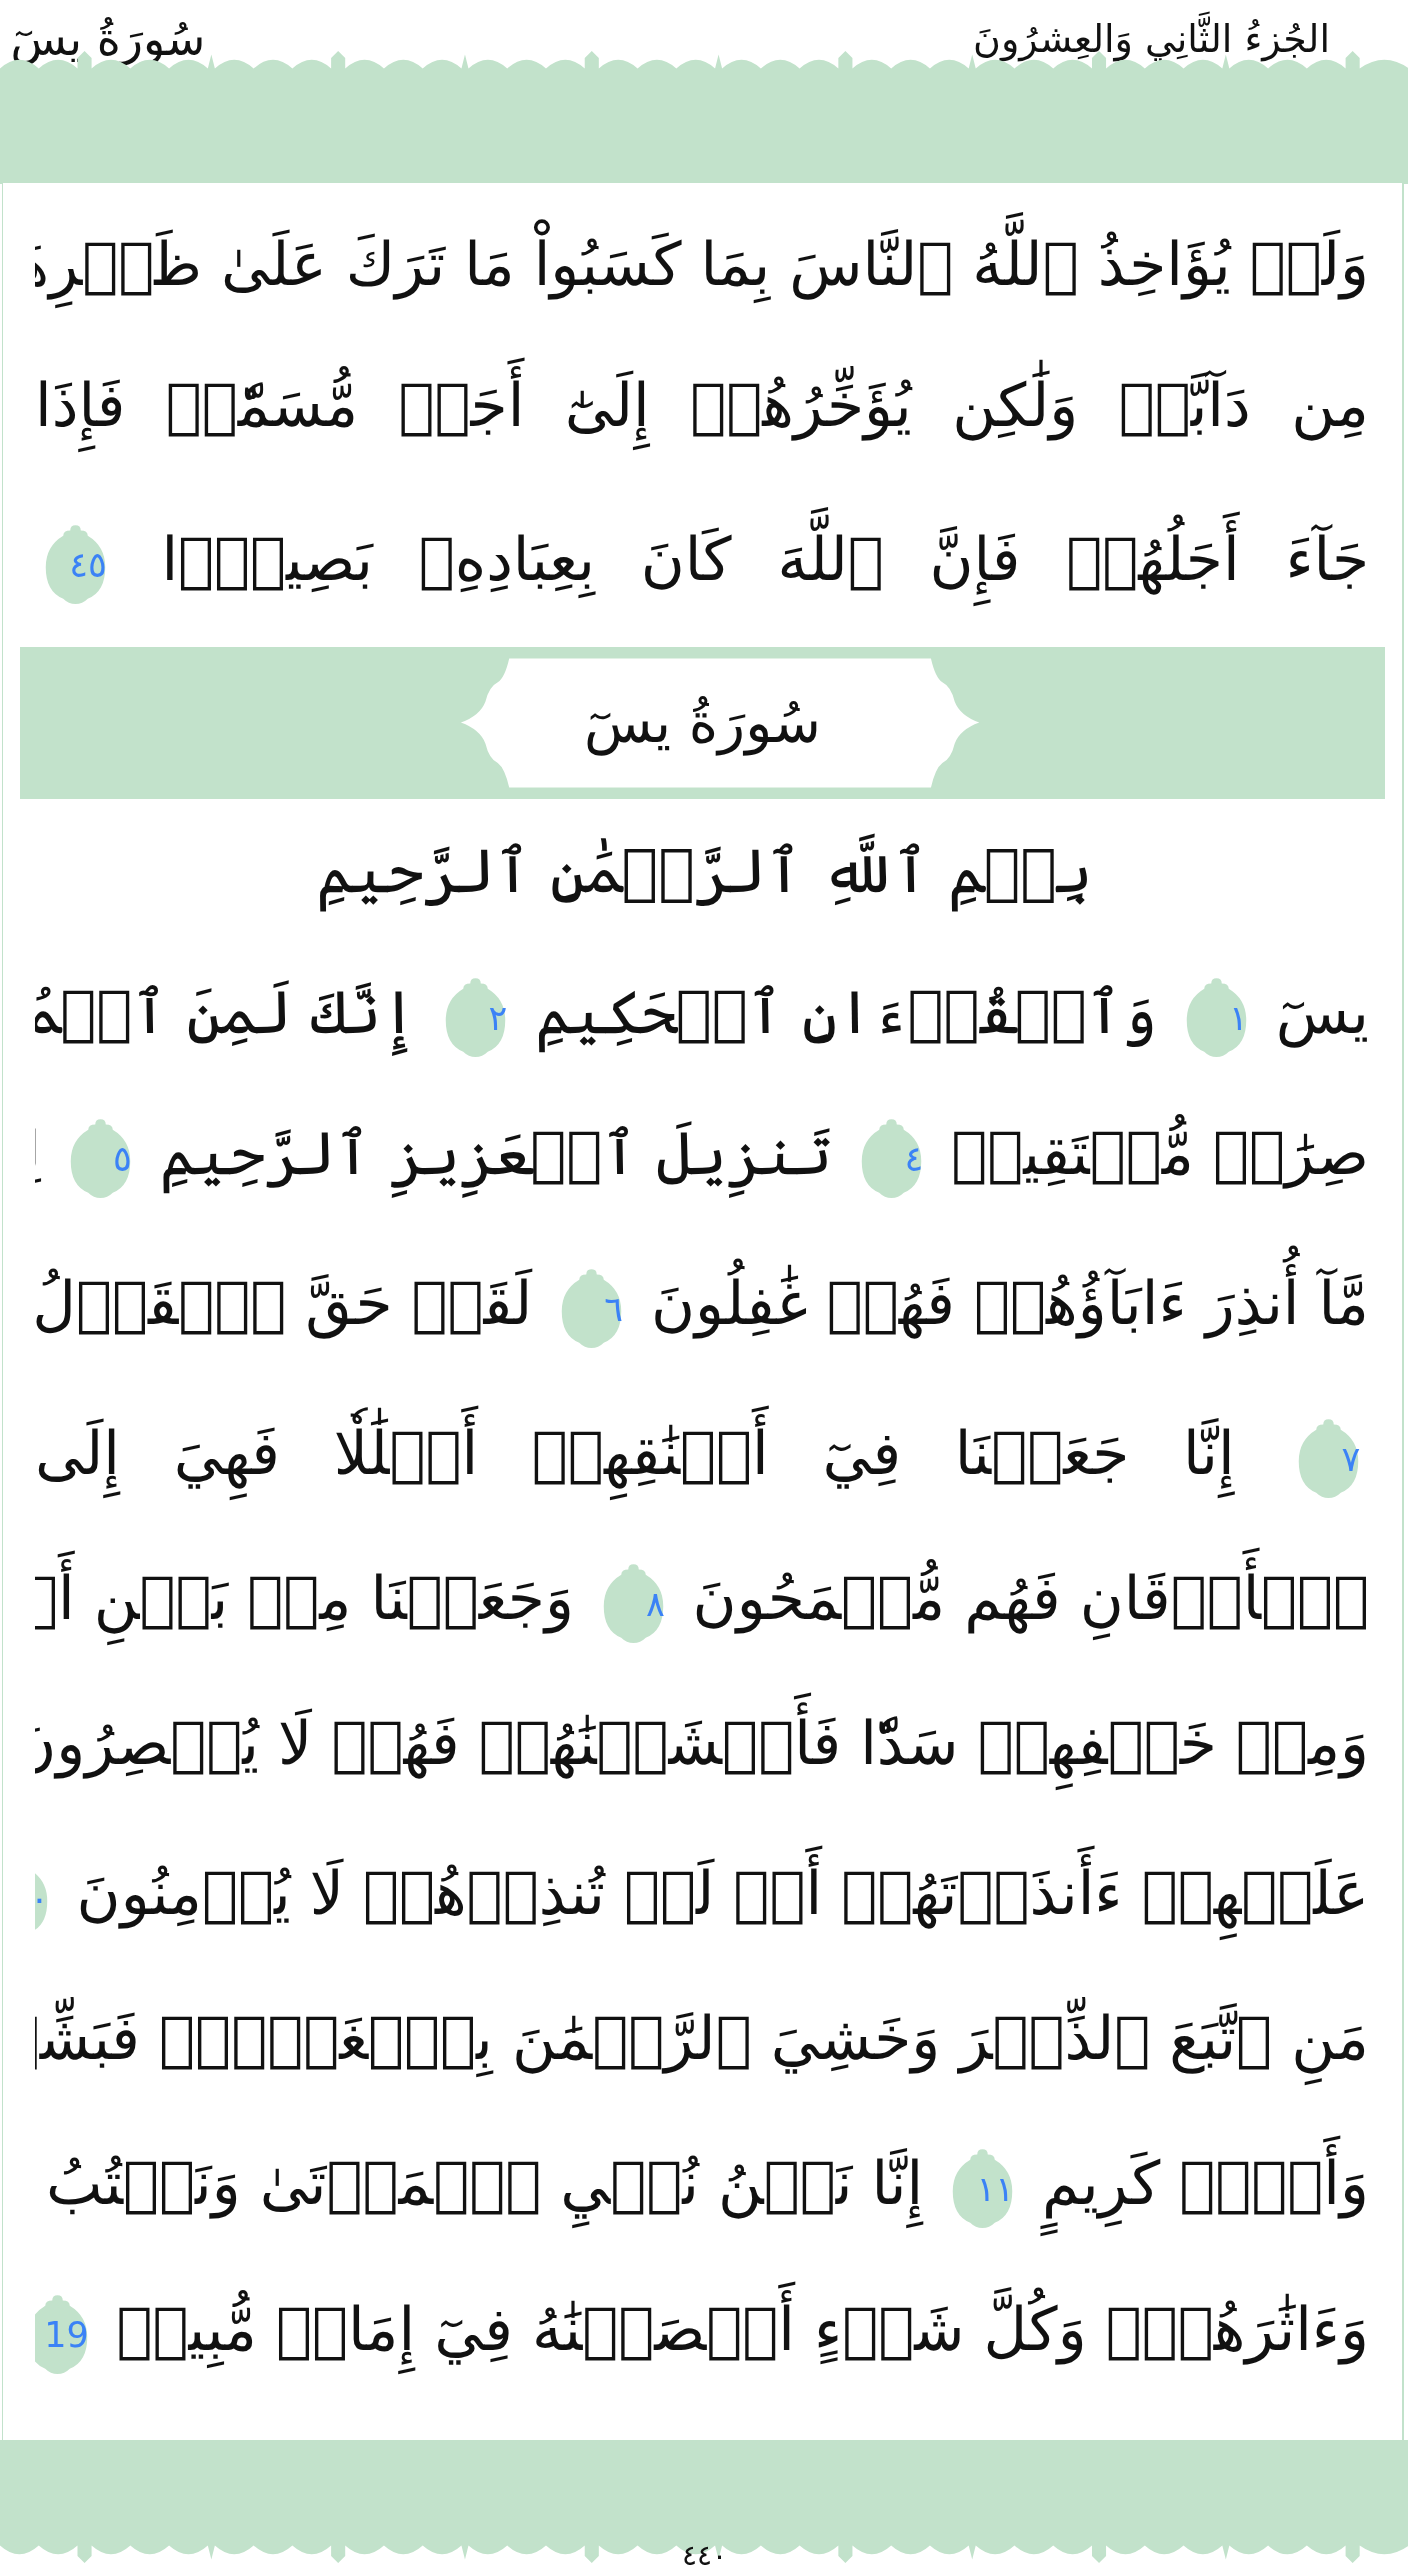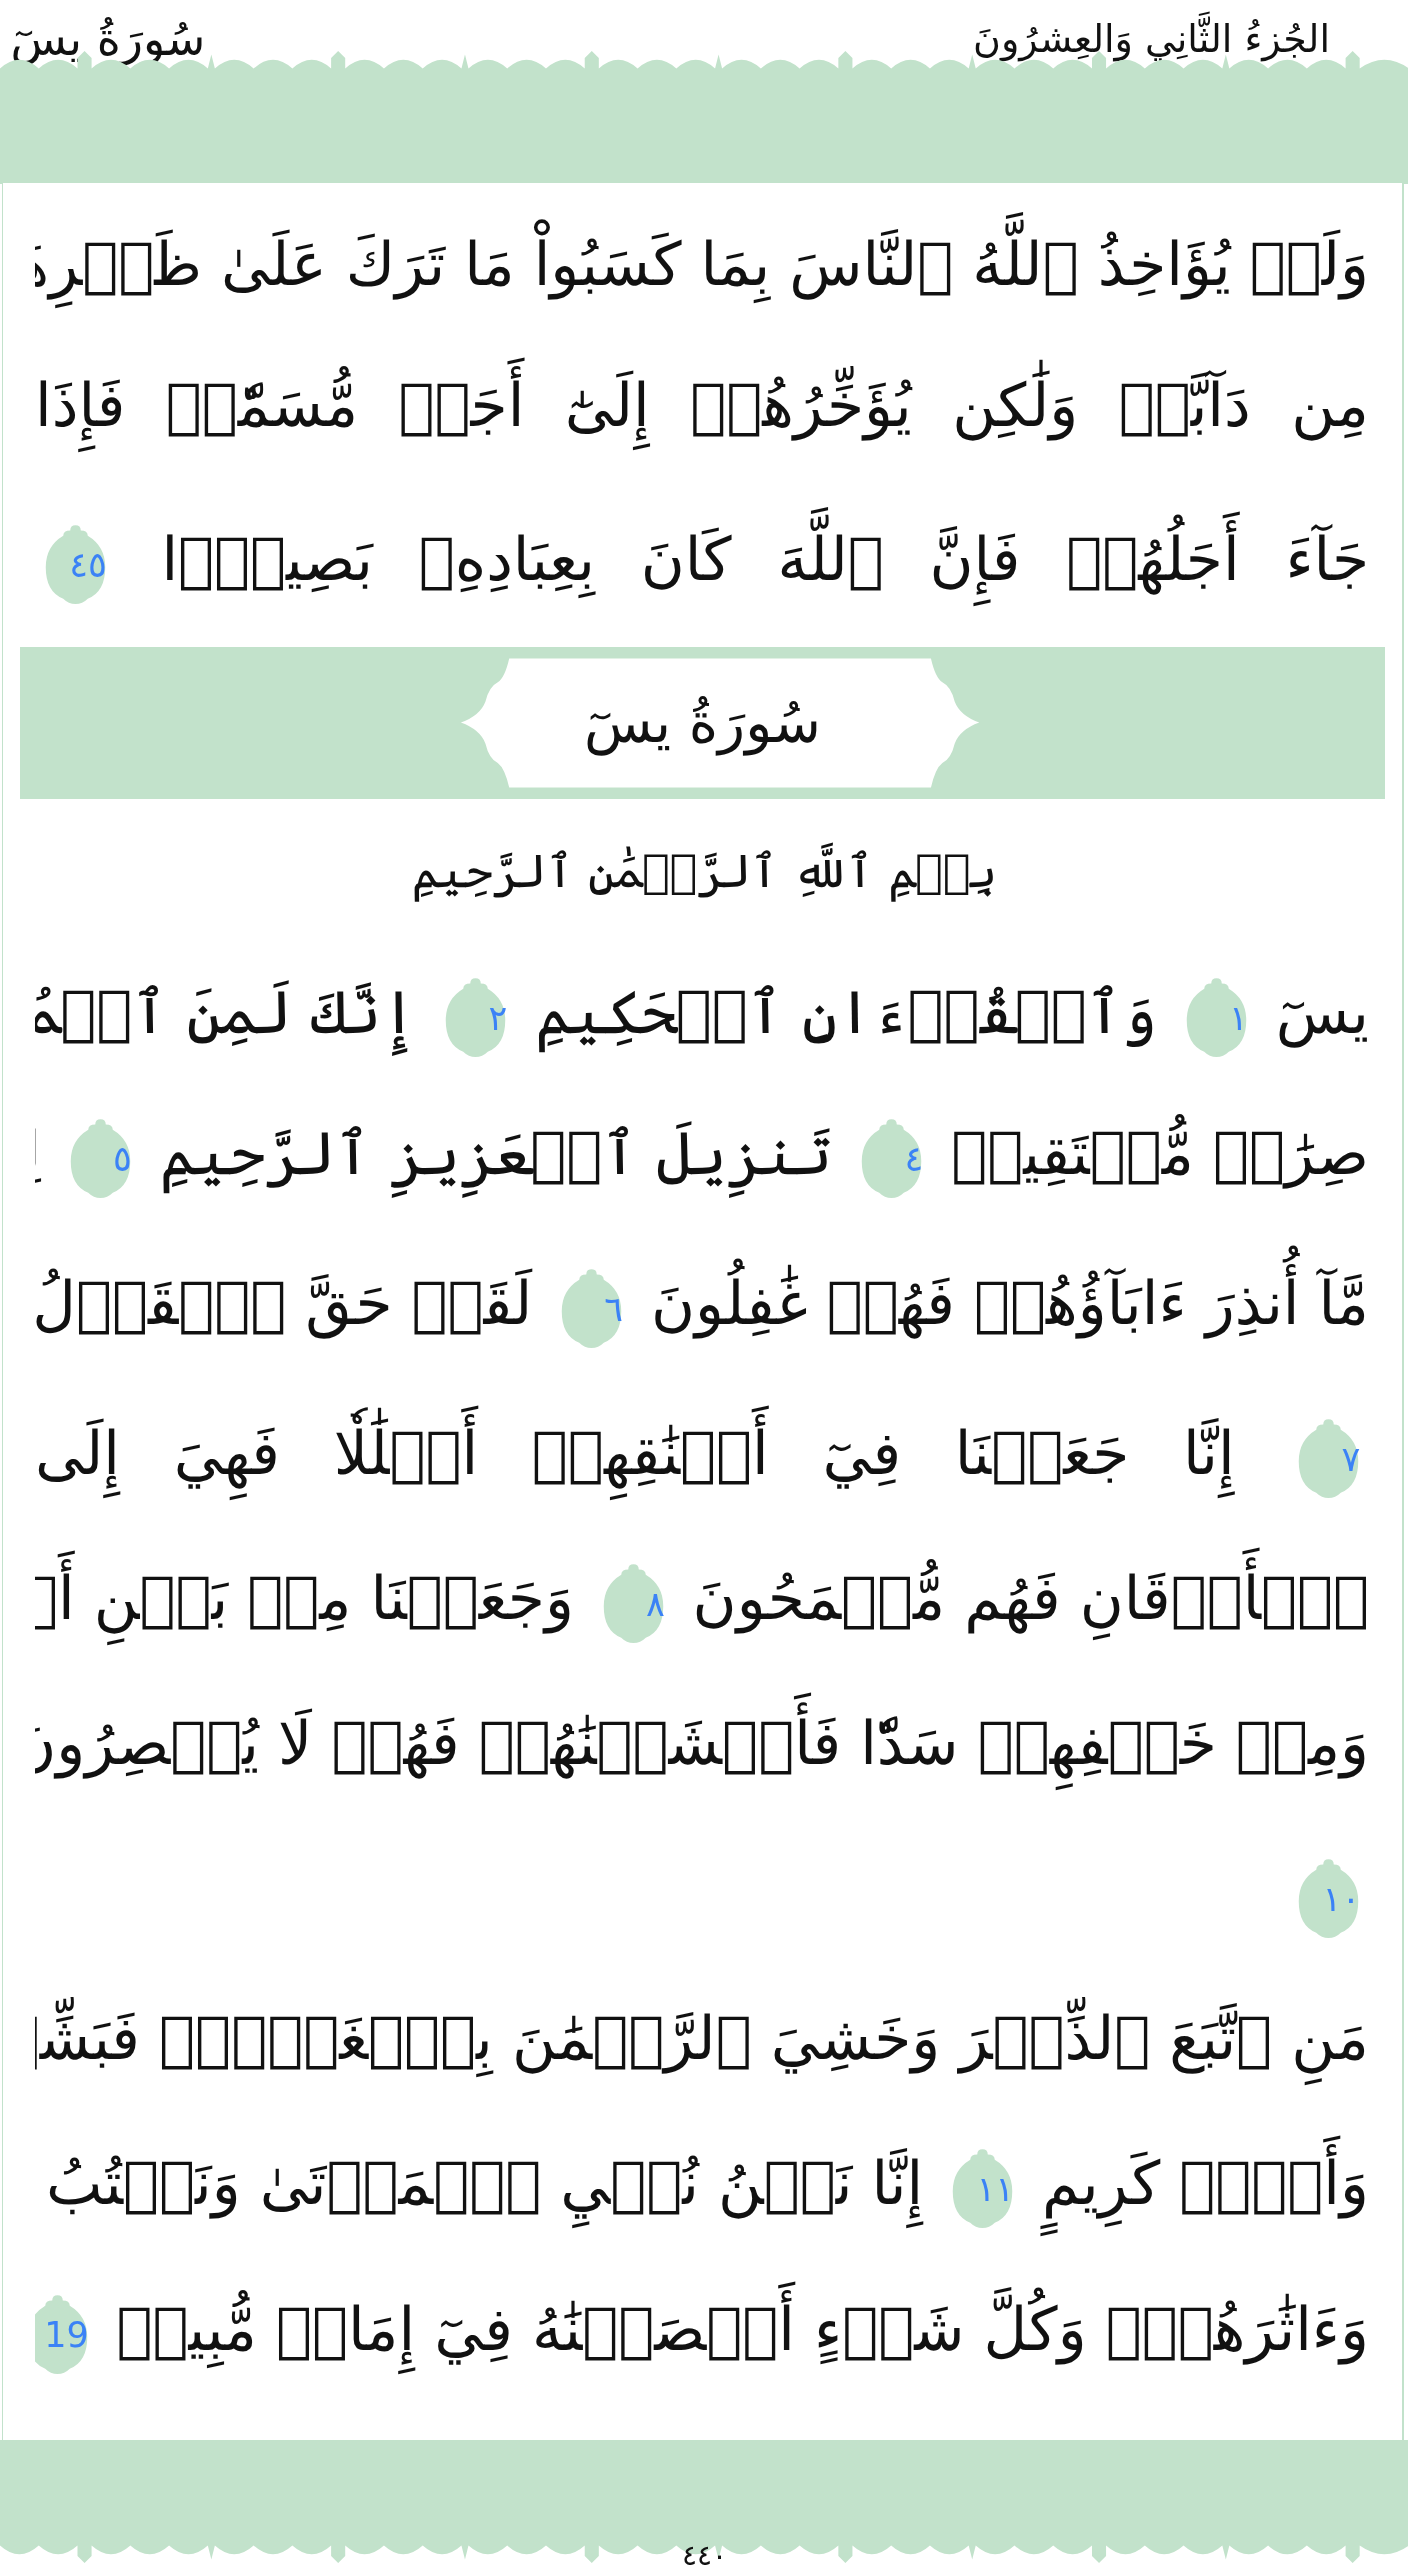--- a/index.html
+++ b/index.html
@@ -29,21 +29,21 @@
   .marker svg { position: absolute; left: 0; top: 0; }
   .marker .num { position: absolute; left: 0; top: 0; width: 63px; height: 83px; line-height: 85px;
                  text-align: center; font-size: 35px; font-family: "DejaVu Sans", sans-serif; color: #3b82f6; }
 
   .banner { position: absolute; top: 647px; left: 20px; width: 1365px; height: 152px; background: #c2e2cb; }
   .banner svg { position: absolute; left: 0; top: 0; }
   .banner-title { position: absolute; left: 0; width: 1365px; top: 0; height: 152px; line-height: 152px;
                   text-align: center; font-size: 56px; direction: rtl; }
 
   .basmala { position: absolute; top: 814px; left: 0; width: 1409px; height: 114px; line-height: 114px;
-             text-align: center; font-size: 46px; direction: rtl; }
+             text-align: center; font-size: 61px; direction: rtl; }
 
   .pagenum { position: absolute; top: 2536px; left: 0; width: 1409px; height: 40px; line-height: 40px;
              text-align: center; font-size: 28px; font-family: "DejaVu Sans", sans-serif; }
 </style>
 </head>
 <body>
 
 <div class="hdr">
   <div class="hdr-juz">الجُزءُ الثَّانِي وَالعِشرُونَ</div>
   <div class="hdr-surah">سُورَةُ يسٓ</div>
@@ -131,20 +131,21 @@
   <span class="seg">وَجَعَلۡنَا مِنۢ بَيۡنِ أَيۡدِيهِمۡ سَدّٗا</span>
 </div>
 
 <div class="line" style="top:1677px">
   <span class="seg">وَمِنۡ خَلۡفِهِمۡ سَدّٗا فَأَغۡشَيۡنَٰهُمۡ فَهُمۡ لَا يُبۡصِرُونَ</span>
   
   
 </div>
 
 <div class="line" style="top:1827px">
+  <span class="seg">عَلَيۡهِمۡ ءَأَنذَرۡتَهُمۡ أَمۡ لَمۡ تُنذِرۡهُمۡ لَا يُؤۡمِنُونَ</span>
   <span class="marker"><svg width="63" height="83" viewBox="0 0 72 94">
         <path fill="#c2e2cb" d="M36 2 Q42 2 42 8 Q50 8 50 14 Q70 26 70 50 Q70 78 50 86 Q44 92 36 92 Q28 92 22 86 Q2 78 2 50 Q2 26 22 14 Q22 8 30 8 Q30 2 36 2 Z"></path>
       </svg><span class="num">١٠</span></span>
   
 </div>
 
 <div class="line" style="top:1972px">
   <span class="seg">مَنِ ٱتَّبَعَ ٱلذِّكۡرَ وَخَشِيَ ٱلرَّحۡمَٰنَ بِٱلۡغَيۡبِۖ فَبَشِّرۡهُ بِمَغۡفِرَةٖ</span>
 </div>
 

